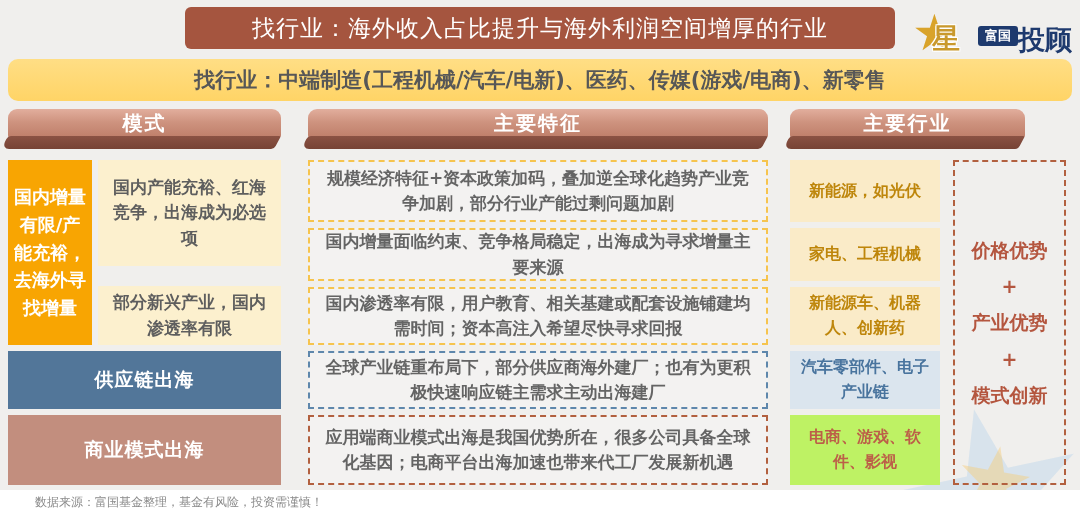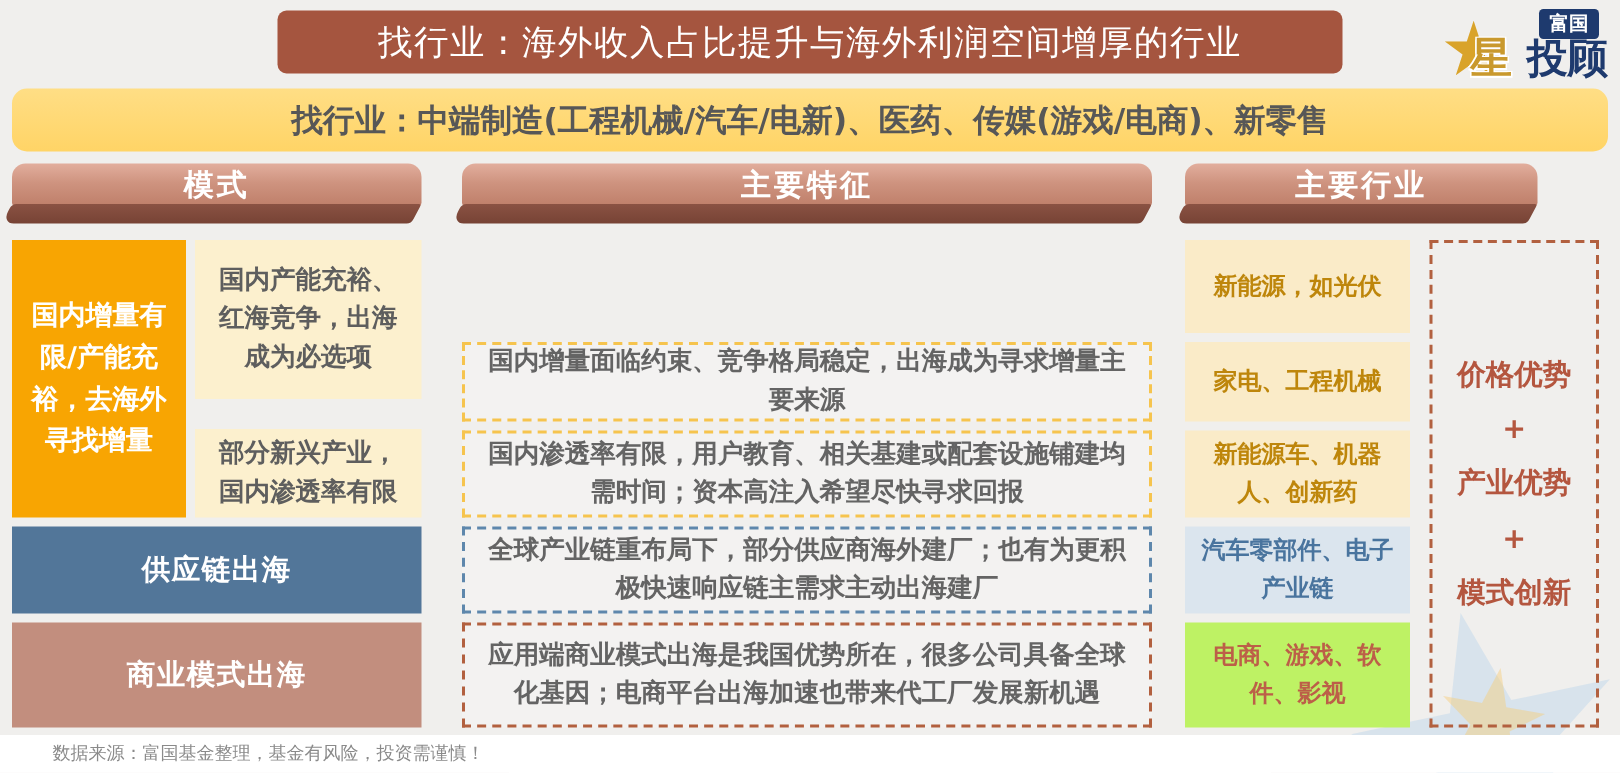--- a/index.html
+++ b/index.html
@@ -16,21 +16,21 @@
   .title-banner { position:absolute; left:185px; top:7px; width:710px; height:42px;
     background:#A5553F; border-radius:6px; display:flex; align-items:center; justify-content:center;
     color:#fff; font-weight:normal; font-size:23px; letter-spacing:1px; z-index:2; }
 
   
   .logo { position:absolute; right:8px; top:2px; height:54px; display:flex; align-items:flex-end; z-index:2; }
   .logo-star-wrap { position:relative; width:58px; height:54px; }
   .logo-star { position:absolute; left:0; top:2px; font-size:50px; color:#D9A32A; }
   .logo-star-char { position:absolute; left:20px; top:18px; font-size:28px; font-weight:bold; color:#C9992D;
     text-shadow:-1px -1px 0 #fff,1px -1px 0 #fff,-1px 1px 0 #fff,1px 1px 0 #fff; }
-  .logo-right { display:flex; flex-direction:column; align-items:flex-start; padding-bottom:2px; }
+  .logo-right { display:flex; flex-direction:row; align-items:flex-start; padding-bottom:2px; }
   .logo-badge { background:#1E3A6E; color:#fff; font-size:13px; font-weight:bold; padding:1px 7px; border-radius:3px; margin-left:8px; }
   .logo-brand { color:#1E3A6E; font-size:27px; font-weight:bold; line-height:1.05; }
 
   
   .subtitle-banner { position:absolute; left:8px; top:59px; width:1064px; height:42px;
     background:linear-gradient(180deg,#FFDE85,#FFD466); border-radius:10px;
     display:flex; align-items:center; justify-content:center;
     color:#575757; font-weight:bold; font-size:21px; z-index:2;text-align:center; }
 
   
@@ -47,21 +47,21 @@
   .ribbon-industries { left:790px; width:235px; }
 
   
   .grid { position:absolute; left:8px; top:160px; z-index:1; display:grid;
     grid-template-columns:273px 27px 460px 22px 150px 13px 113px;
     grid-template-rows:62px 53px 58px 58px 70px; row-gap:6px; }
 
   .center { display:flex; align-items:center; justify-content:center; text-align:center; }
 
   .mode-group { grid-column:1; grid-row:1/4; display:flex; gap:6px; }
-  .orange-box { width:116px; background:#F8A502; color:#fff; font-weight:bold; font-size:18px;
+  .orange-box { width:84px; background:#F8A502; color:#fff; font-weight:bold; font-size:18px;
     line-height:1.55; padding:4px 6px; word-break:break-all; }
   .mode-subs { flex:1; display:flex; flex-direction:column; gap:20px; }
   .cream-box { background:#FCF0CE; color:#5E5E5E; font-weight:bold; font-size:17px; line-height:1.5; padding:4px 10px; }
   .sub1 { height:121px; }
   .sub2 { flex:1; }
 
   .supply-box { grid-column:1; grid-row:4; background:#527699; color:#fff; font-weight:bold; font-size:19px; letter-spacing:1px; }
   .business-box { grid-column:1; grid-row:5; background:#C28E7E; color:#fff; font-weight:bold; font-size:19px; letter-spacing:1px; }
 
   .feat { grid-column:3; background:#F3F2F1; color:#646464; font-weight:bold; font-size:17px;
@@ -127,20 +127,21 @@
       <div class="orange-box center">国内增量有限/产能充裕，去海外寻找增量</div>
       <div class="mode-subs">
         <div class="cream-box sub1 center">国内产能充裕、红海竞争，出海成为必选项</div>
         <div class="cream-box sub2 center">部分新兴产业，国内渗透率有限</div>
       </div>
     </div>
 
     <div class="supply-box center">供应链出海</div>
     <div class="business-box center">商业模式出海</div>
 
+    <div class="feat feat-r1 center">规模经济特征+资本政策加码，叠加逆全球化趋势产业竞争加剧，部分行业产能过剩问题加剧</div>
     <div class="feat feat-r2 center">国内增量面临约束、竞争格局稳定，出海成为寻求增量主要来源</div>
     <div class="feat feat-r3 center">国内渗透率有限，用户教育、相关基建或配套设施铺建均需时间；资本高注入希望尽快寻求回报</div>
     <div class="feat feat-r4 center">全球产业链重布局下，部分供应商海外建厂；也有为更积极快速响应链主需求主动出海建厂</div>
     <div class="feat feat-r5 center">应用端商业模式出海是我国优势所在，很多公司具备全球化基因；电商平台出海加速也带来代工厂发展新机遇</div>
 
     <div class="ind ind-gold ind-r1 center">新能源，如光伏</div>
     <div class="ind ind-gold ind-r2 center">家电、工程机械</div>
     <div class="ind ind-gold ind-r3 center">新能源车、机器人、创新药</div>
     <div class="ind ind-blue ind-r4 center">汽车零部件、电子产业链</div>
     <div class="ind ind-rose ind-r5 center">电商、游戏、软件、影视</div>

